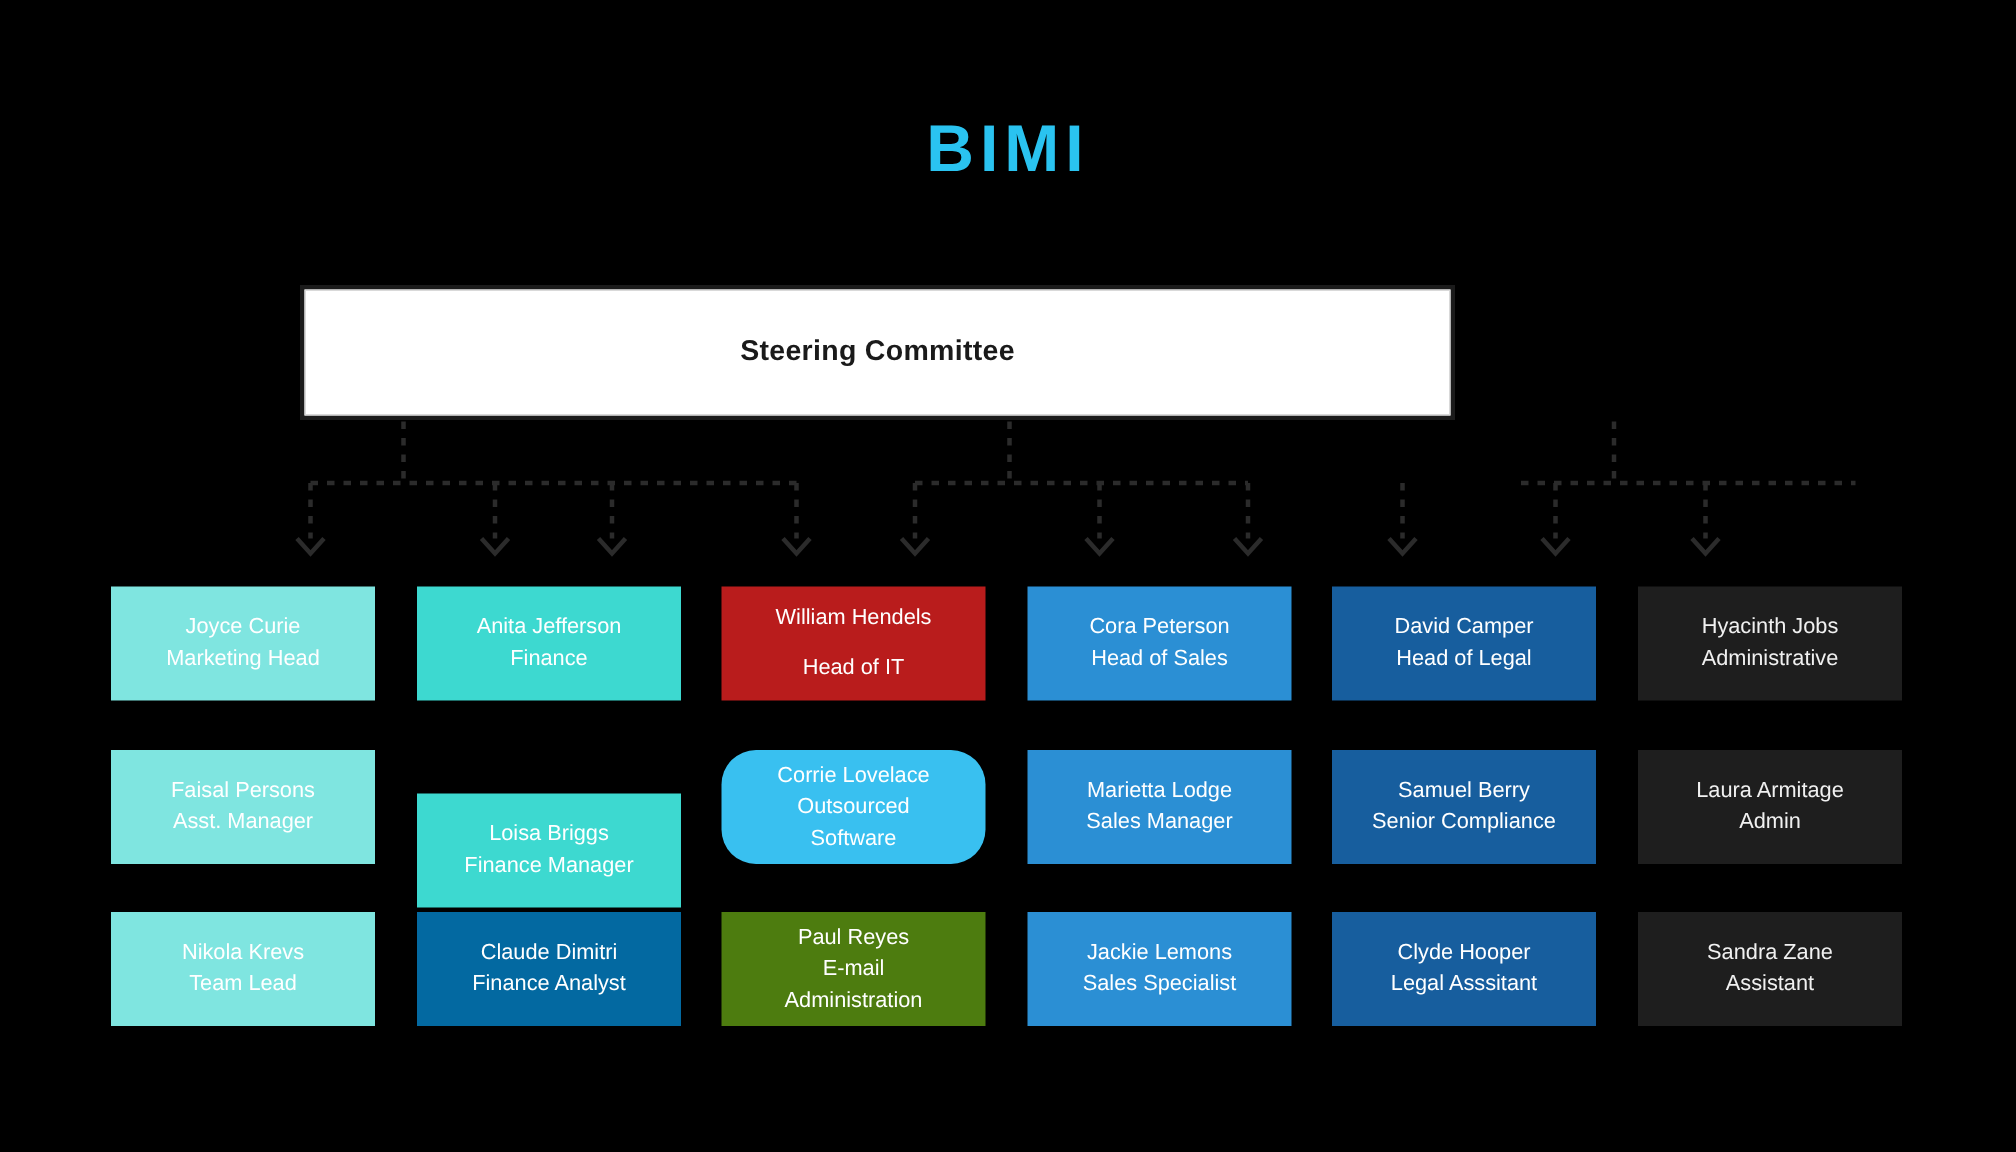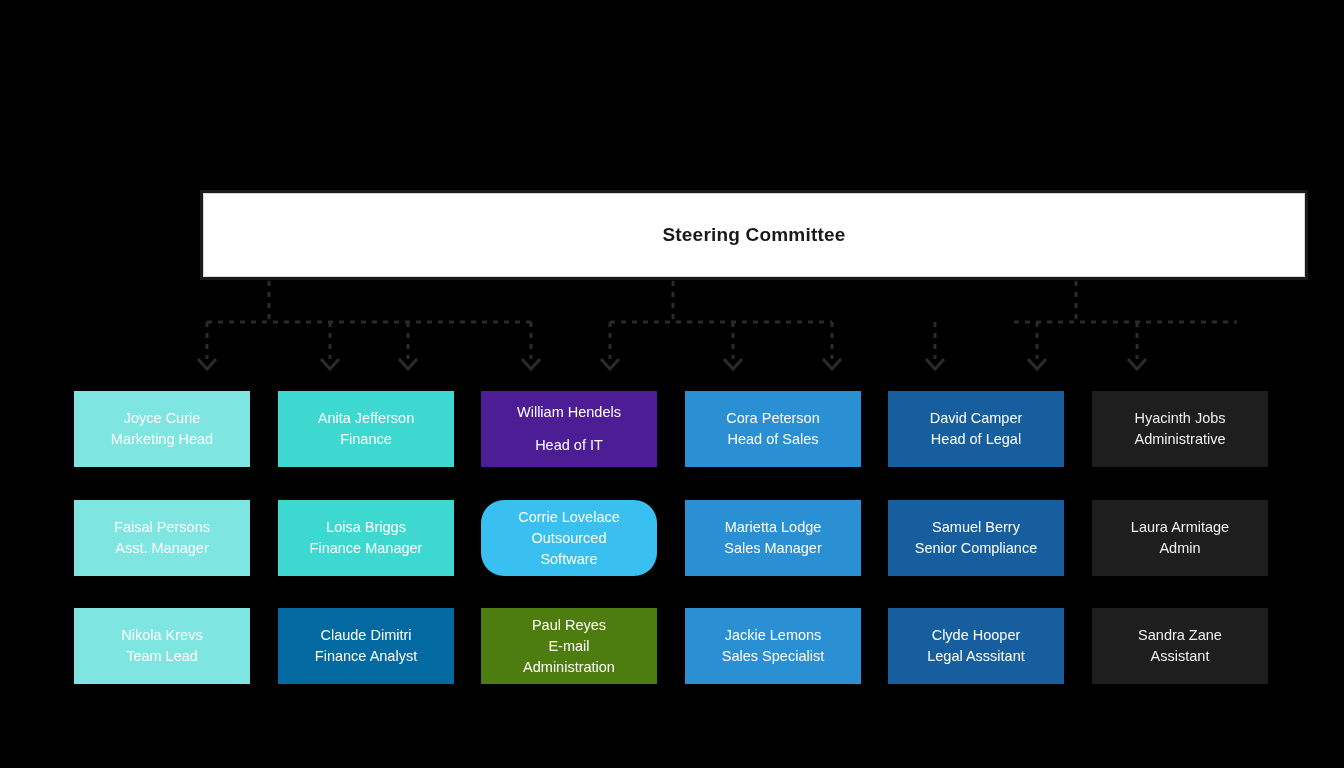--- a/index.html
+++ b/index.html
@@ -41,21 +41,21 @@
     letter-spacing: 2px;
     color: #242424;
     line-height: 1.0;
   }
 
   
   .root-node-outer {
     position: absolute;
     left: 200px;
     top: 190px;
-    width: 1108px;
+    width: 770px;
     height: 90px;
     background: #1b1b1b;
     padding: 3px;
   }
 
   .root-node {
     width: 100%;
     height: 100%;
     background: #ffffff;
     border: 1px solid #d9d9d9;
@@ -119,20 +119,21 @@
   .card.dark .card-line { color: #f0f0f0; }
 
   .r0 { top: 0px; }
   .r1 { top: 109px; }
   .r2 { top: 217px; }
 </style>
 </head>
 <body>
 
 <div class="header">
+  <div class="brand-title">BIMI</div>
 </div>
 
 <div class="root-node-outer">
   <div class="root-node">
     <span class="root-node-label">Steering Committee</span>
   </div>
 </div>
 
 <svg class="connectors" viewBox="0 0 1344 768" width="1344" height="768">
     <line x1="269" y1="281" x2="269" y2="322" stroke="#2b2b2b" stroke-width="3" stroke-dasharray="5 6"></line>
@@ -176,31 +177,31 @@
       <div class="card r2" style="background: rgb(127, 229, 224);">
         <div class="card-line">Nikola Krevs</div>
         <div class="card-line">Team Lead</div>
       </div>
     </div>
     <div class="column" style="left: 204px;">
       <div class="card r0" style="background: rgb(61, 217, 208);">
         <div class="card-line">Anita Jefferson</div>
         <div class="card-line">Finance</div>
       </div>
-      <div class="card r1" style="background: rgb(61, 217, 208);">
+      <div class="card r1" style="background: rgb(61, 217, 208); margin-top: 29px;">
         <div class="card-line">Loisa Briggs</div>
         <div class="card-line">Finance Manager</div>
       </div>
       <div class="card r2" style="background: #0369a1;">
         <div class="card-line">Claude Dimitri</div>
         <div class="card-line">Finance Analyst</div>
       </div>
     </div>
     <div class="column" style="left: 407px;">
-      <div class="card r0" style="background: #4c1d95; gap: 12px;">
+      <div class="card r0" style="background: #b91c1c; gap: 12px;">
         <div class="card-line">William Hendels</div>
         <div class="card-line">Head of IT</div>
       </div>
       <div class="card r1" style="background: rgb(57, 192, 240); border-radius: 23px;">
         <div class="card-line">Corrie Lovelace</div>
         <div class="card-line">Outsourced</div>
         <div class="card-line">Software</div>
       </div>
       <div class="card r2" style="background: #4d7c0f;">
         <div class="card-line">Paul Reyes</div>

